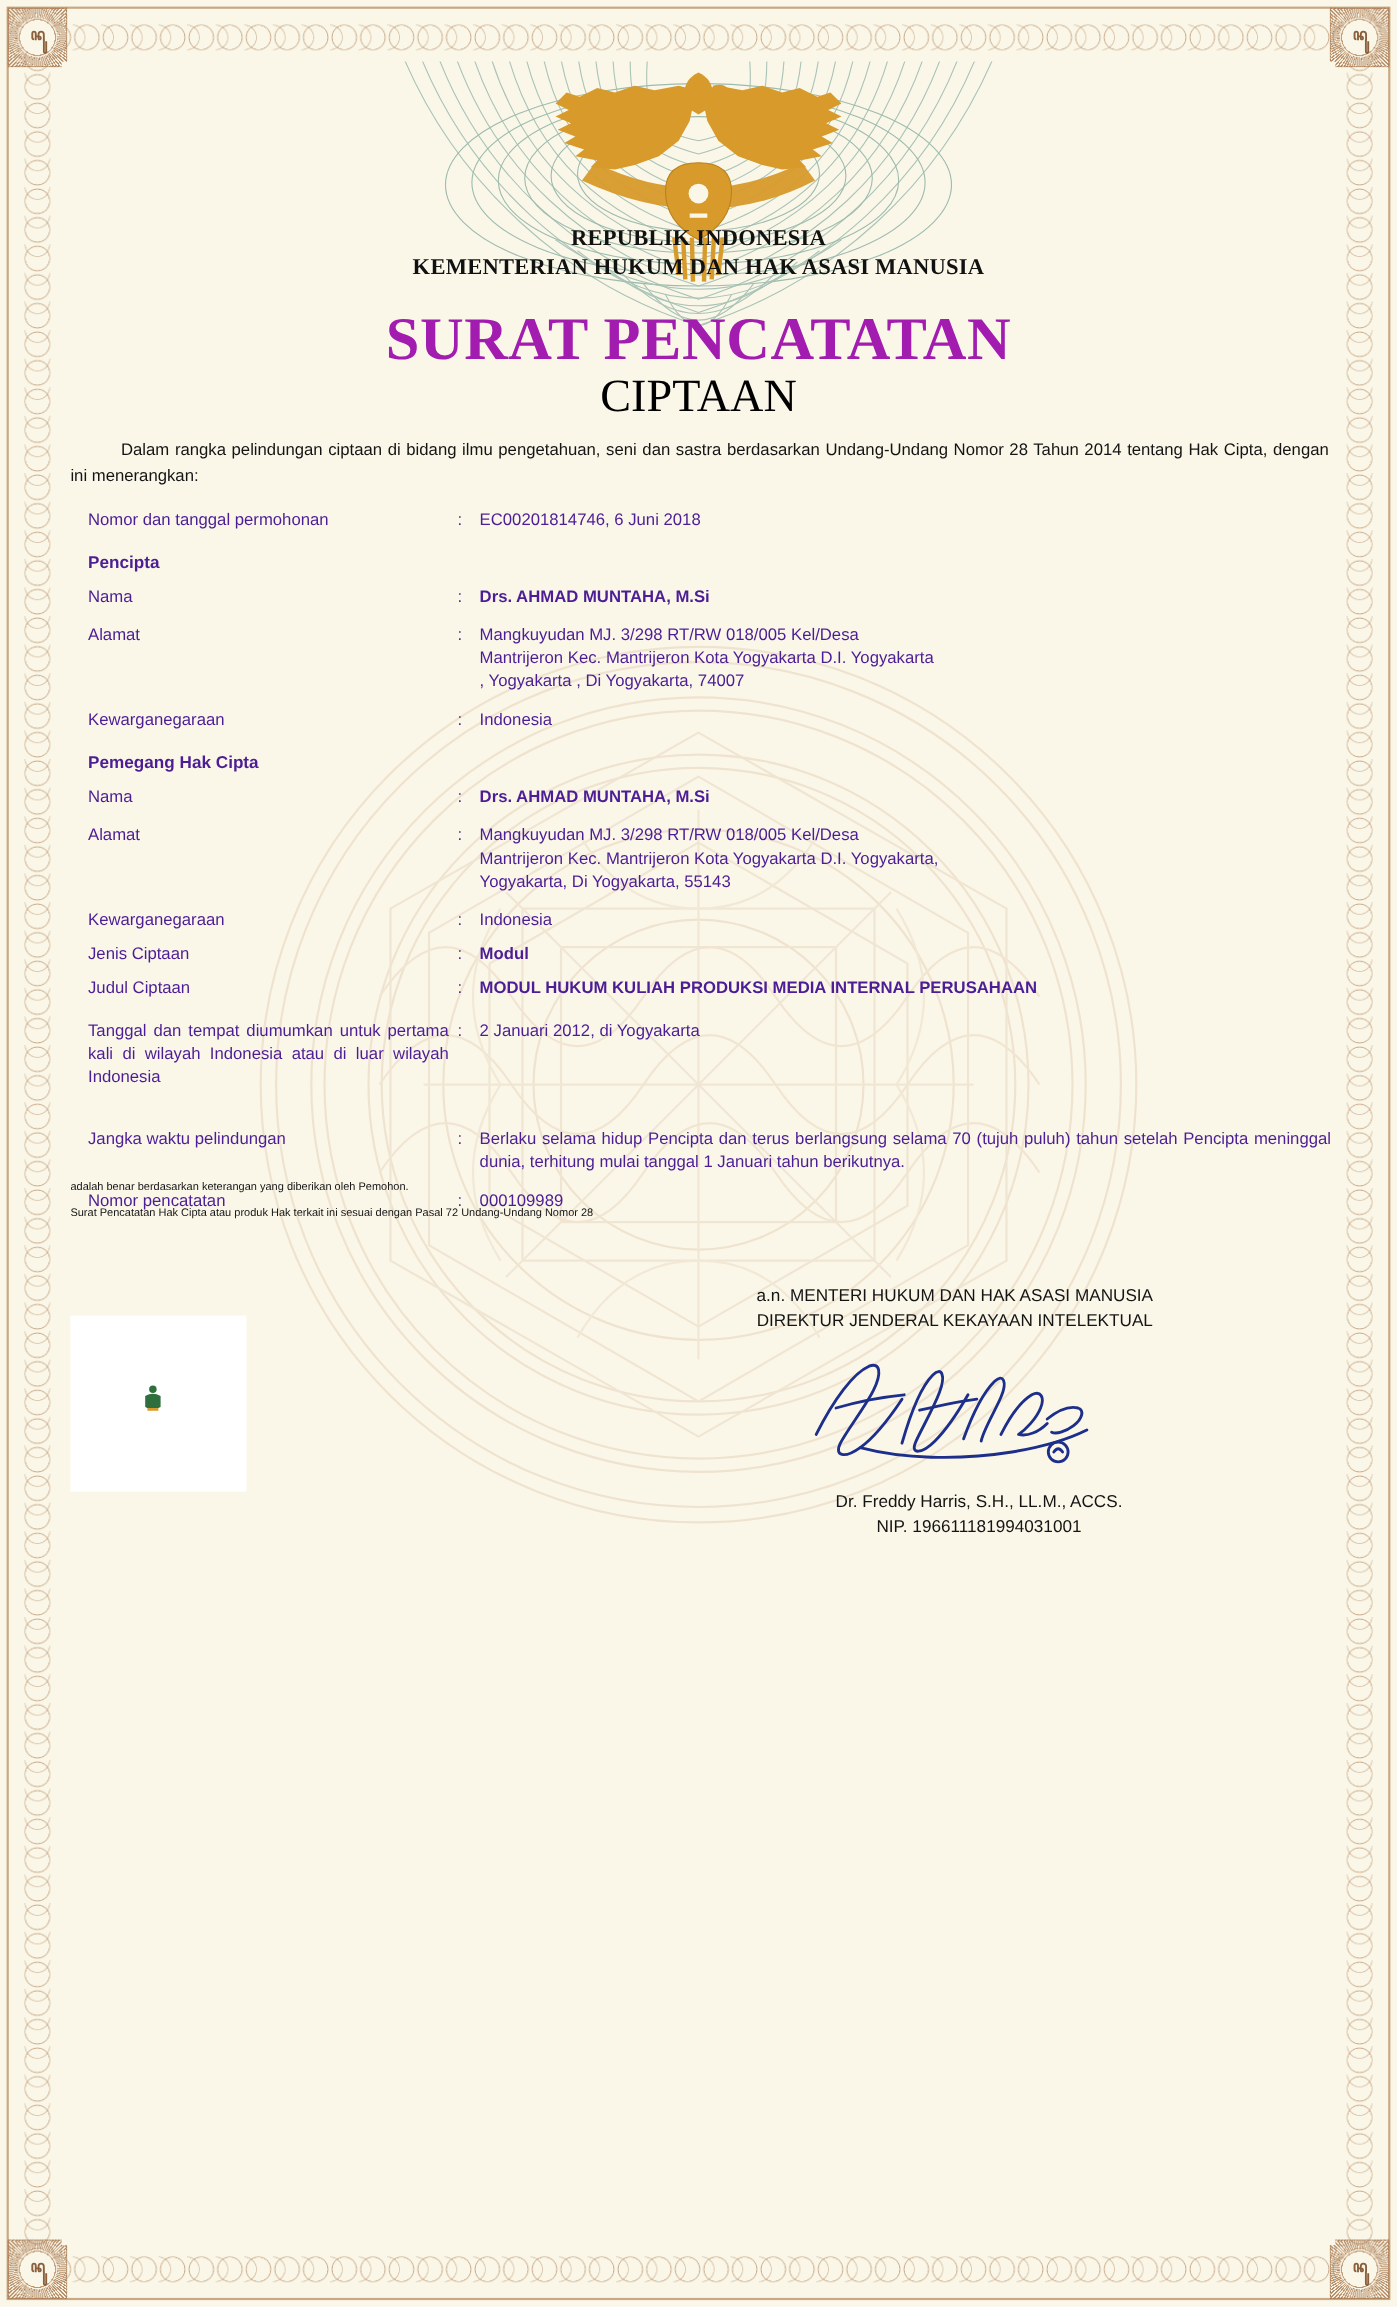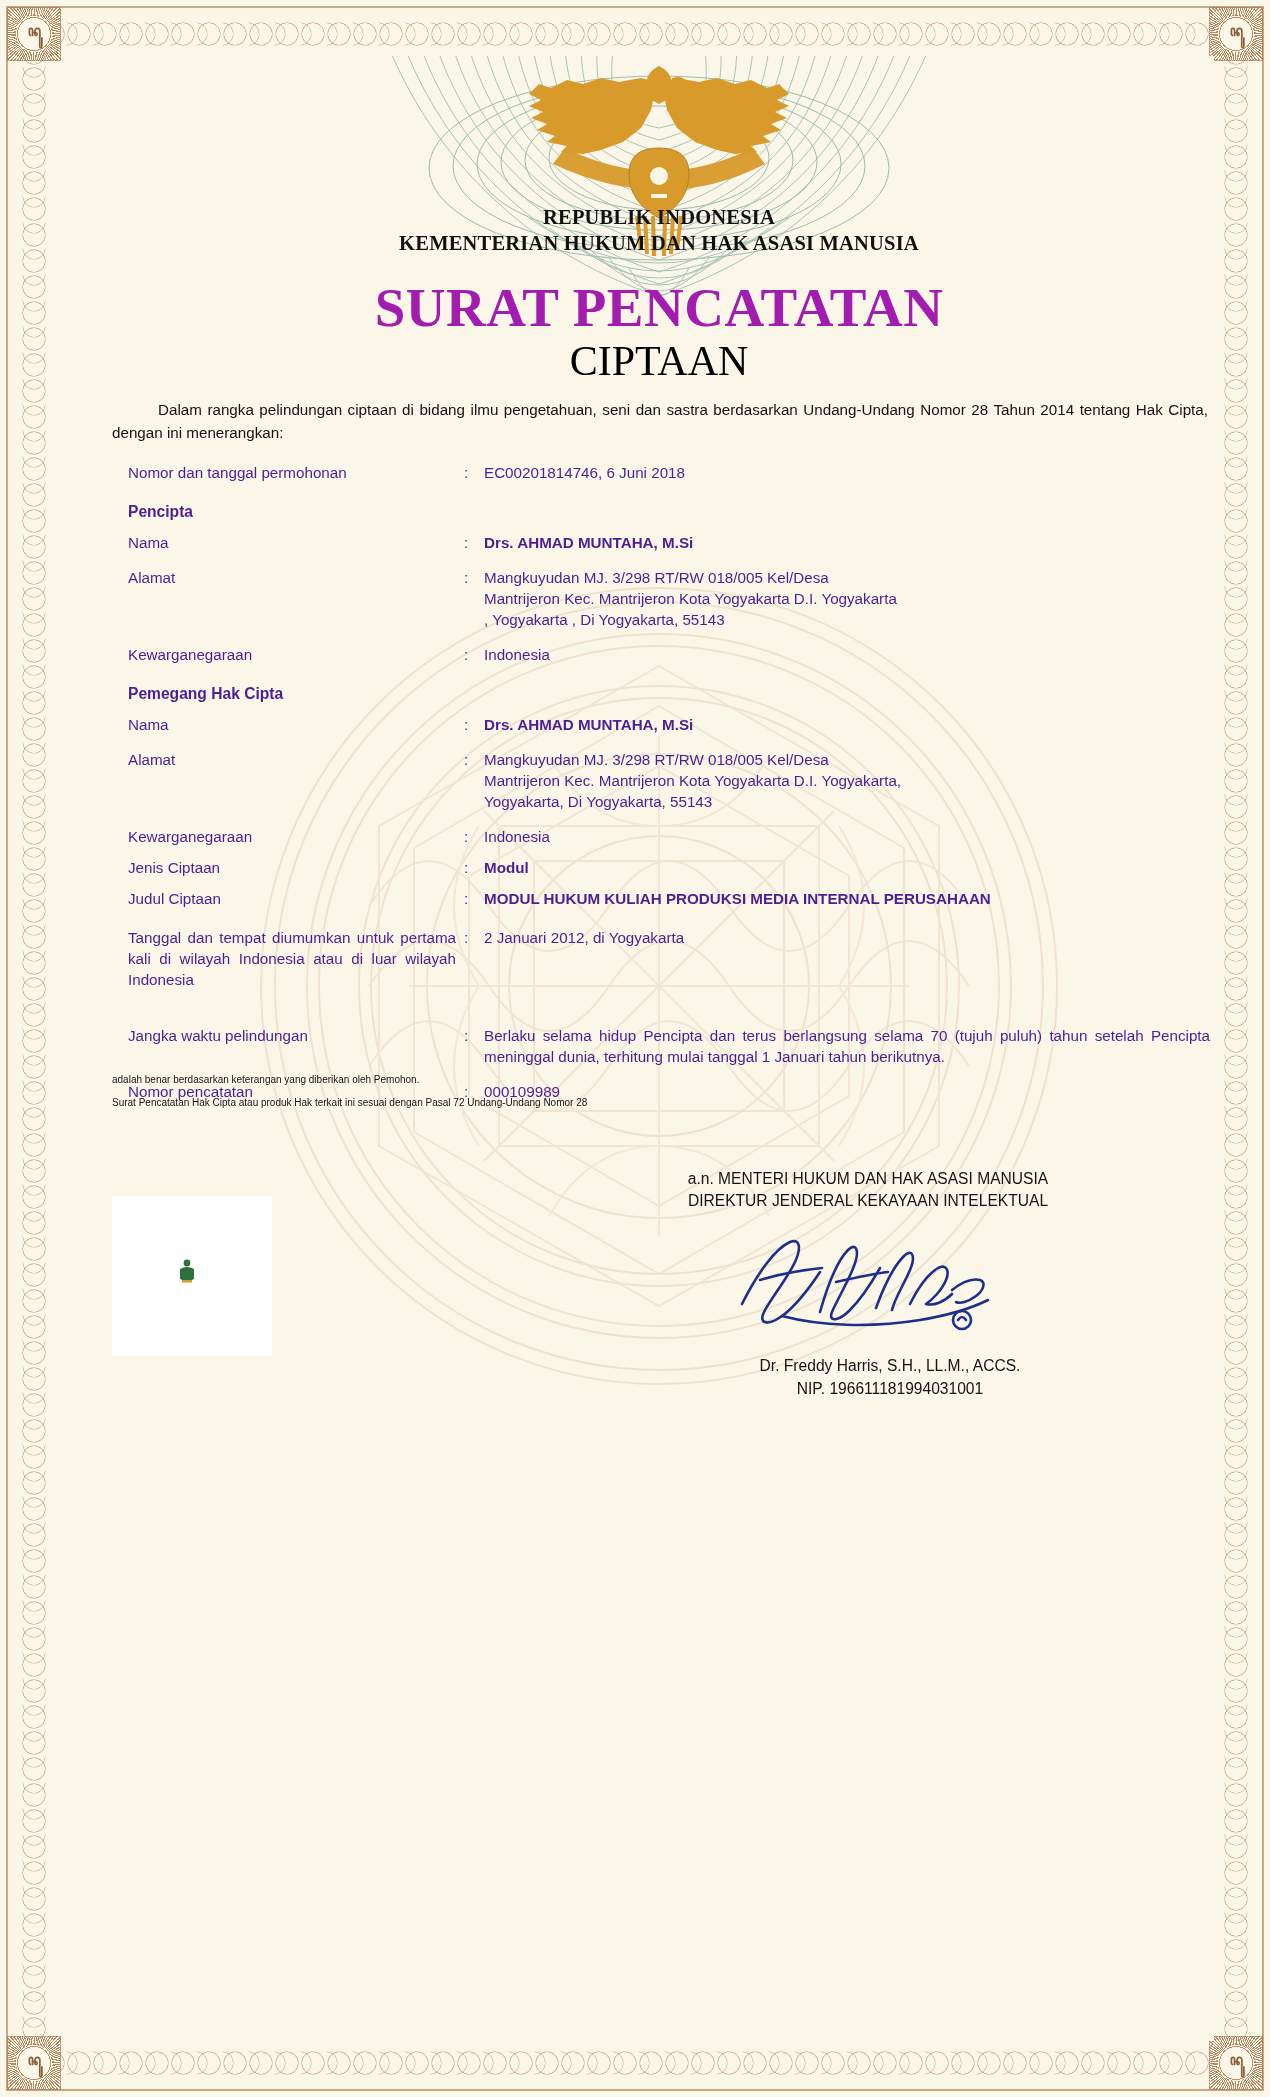--- a/index.html
+++ b/index.html
@@ -66,21 +66,20 @@
   .c-tr{right:7px; top:7px;}
   .c-bl{left:7px;  bottom:7px;}
   .c-br{right:7px; bottom:7px;}
 
   
   .content{
     position:absolute;
     left:56px; top:56px; right:56px; bottom:56px;
     background:#faf7e9;
     overflow:hidden;
-    margin-left:48px;
   }
 
   
   .watermark{
     position:absolute;
     left:50%; top:520px;
     transform:translateX(-50%);
     width:820px; height:820px;
     opacity:.40;
     pointer-events:none;
@@ -384,21 +383,21 @@
       </div>
 
       <div class="sp14"></div>
 
       <div class="row">
         <div class="lbl">Alamat</div>
         <div class="colon">:</div>
         <div class="val">
           <div>Mangkuyudan MJ. 3/298 RT/RW 018/005 Kel/Desa</div>
           <div>Mantrijeron Kec. Mantrijeron Kota Yogyakarta D.I. Yogyakarta</div>
-          <div>, Yogyakarta , Di Yogyakarta, 55143</div>
+          <div>, Yogyakarta , Di Yogyakarta, 74007</div>
         </div>
       </div>
 
       <div class="sp14"></div>
 
       <div class="row">
         <div class="lbl">Kewarganegaraan</div>
         <div class="colon">:</div>
         <div class="val">Indonesia</div>
       </div>

